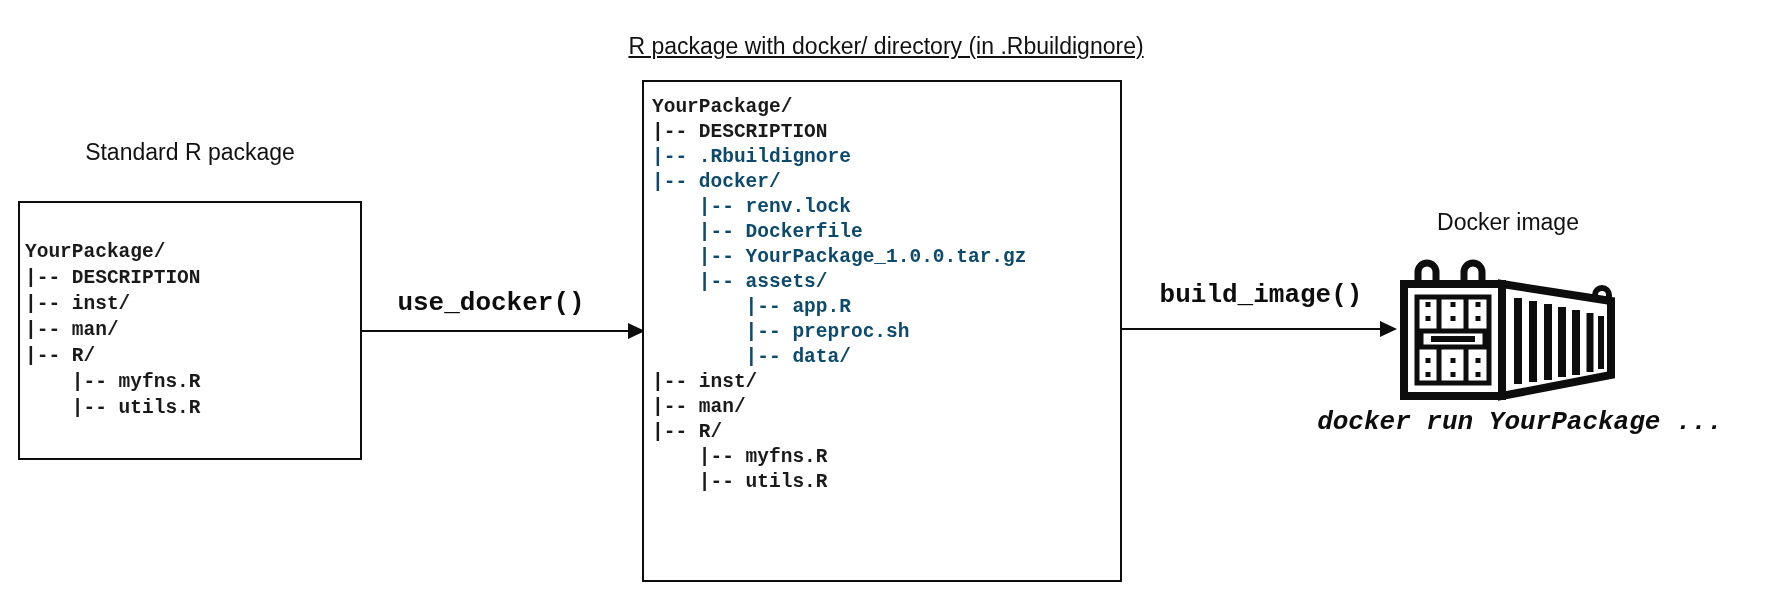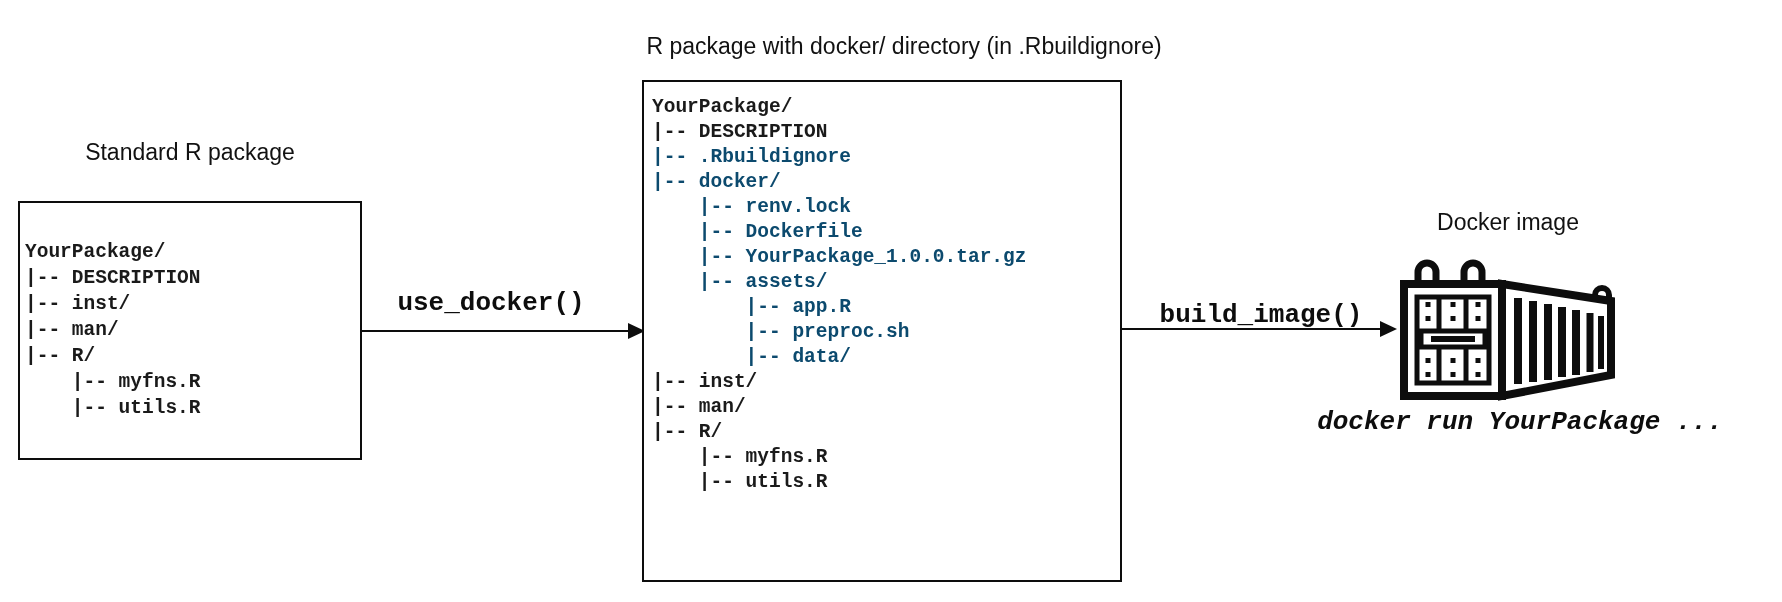--- a/index.html
+++ b/index.html
@@ -77,25 +77,25 @@
 <div id="canvas">
 
   <div class="panel-title" style="left:18px; top:138px; width:344px;">Standard R package</div>
   <div class="tree-box" style="left:18px; top:201px; width:344px; height:259px;"></div>
   <div class="tree left" style="left:25px; top:239px;"><div class="tree-line">YourPackage/</div><div class="tree-line">|-- DESCRIPTION</div><div class="tree-line">|-- inst/</div><div class="tree-line">|-- man/</div><div class="tree-line">|-- R/</div><div class="tree-line">    |-- myfns.R</div><div class="tree-line">    |-- utils.R</div></div>
 
   <div class="arrow-label" style="left:349px; top:288px; width:284px;">use_docker()</div>
   <div class="arrow-line" style="left:362px; top:330px; width:268px;"></div>
   <div class="arrow-head" style="left:628px; top:323px;"></div>
 
-  <div class="panel-title" style="left:594px; top:32px; width:620px;">R package with docker/ directory (in .Rbuildignore)</div>
+  <div class="panel-title" style="left:576px; top:32px; width:620px;text-decoration:underline;">R package with docker/ directory (in .Rbuildignore)</div>
   <div class="tree-box" style="left:642px; top:80px; width:480px; height:502px;"></div>
   <div class="tree middle" style="left:652px; top:95px;"><div class="tree-line">YourPackage/</div><div class="tree-line">|-- DESCRIPTION</div><div class="tree-line blue">|-- .Rbuildignore</div><div class="tree-line blue">|-- docker/</div><div class="tree-line blue">    |-- renv.lock</div><div class="tree-line blue">    |-- Dockerfile</div><div class="tree-line blue">    |-- YourPackage_1.0.0.tar.gz</div><div class="tree-line blue">    |-- assets/</div><div class="tree-line blue">        |-- app.R</div><div class="tree-line blue">        |-- preproc.sh</div><div class="tree-line blue">        |-- data/</div><div class="tree-line">|-- inst/</div><div class="tree-line">|-- man/</div><div class="tree-line">|-- R/</div><div class="tree-line">    |-- myfns.R</div><div class="tree-line">    |-- utils.R</div></div>
 
-  <div class="arrow-label" style="left:1119px; top:300px; width:284px;">build_image()</div>
+  <div class="arrow-label" style="left:1119px; top:280px; width:284px;">build_image()</div>
   <div class="arrow-line" style="left:1122px; top:328px; width:260px;"></div>
   <div class="arrow-head" style="left:1380px; top:321px;"></div>
 
   <div class="panel-title" style="left:1396px; top:208px; width:224px;">Docker image</div>
 
   <div class="docker-icon" style="left:1398px; top:254px;">
     <svg width="224" height="150" viewBox="0 0 224 150" xmlns="http://www.w3.org/2000/svg" fill="none" stroke="#0d0d0d">
 
       <path d="M20,30 v-12 a9,9 0 0 1 18,0 v12" stroke-width="7"></path>
       <path d="M66,30 v-12 a9,9 0 0 1 18,0 v12" stroke-width="7"></path>

